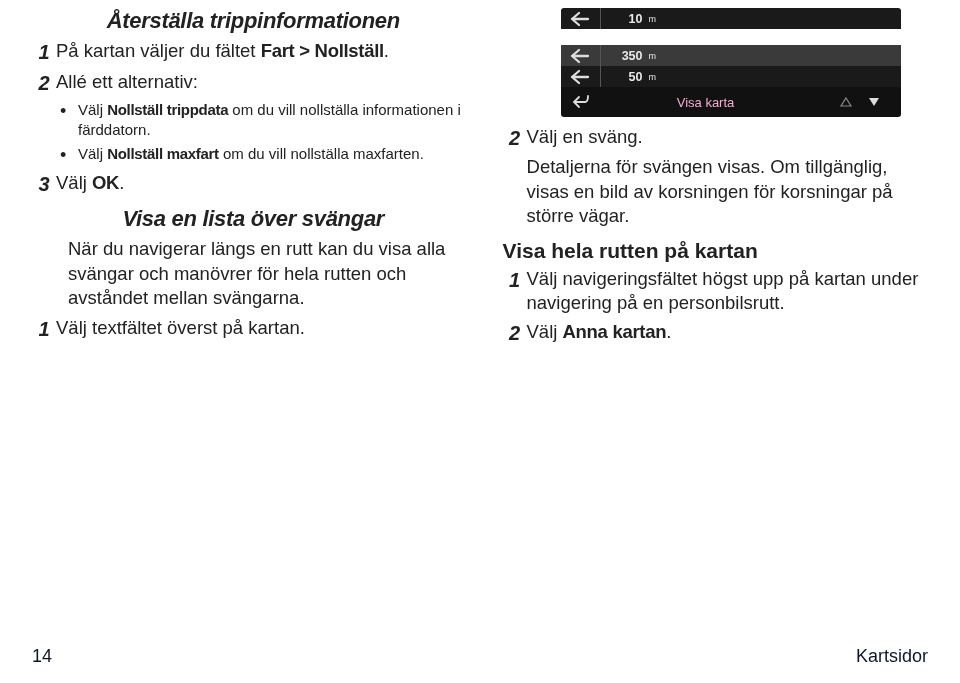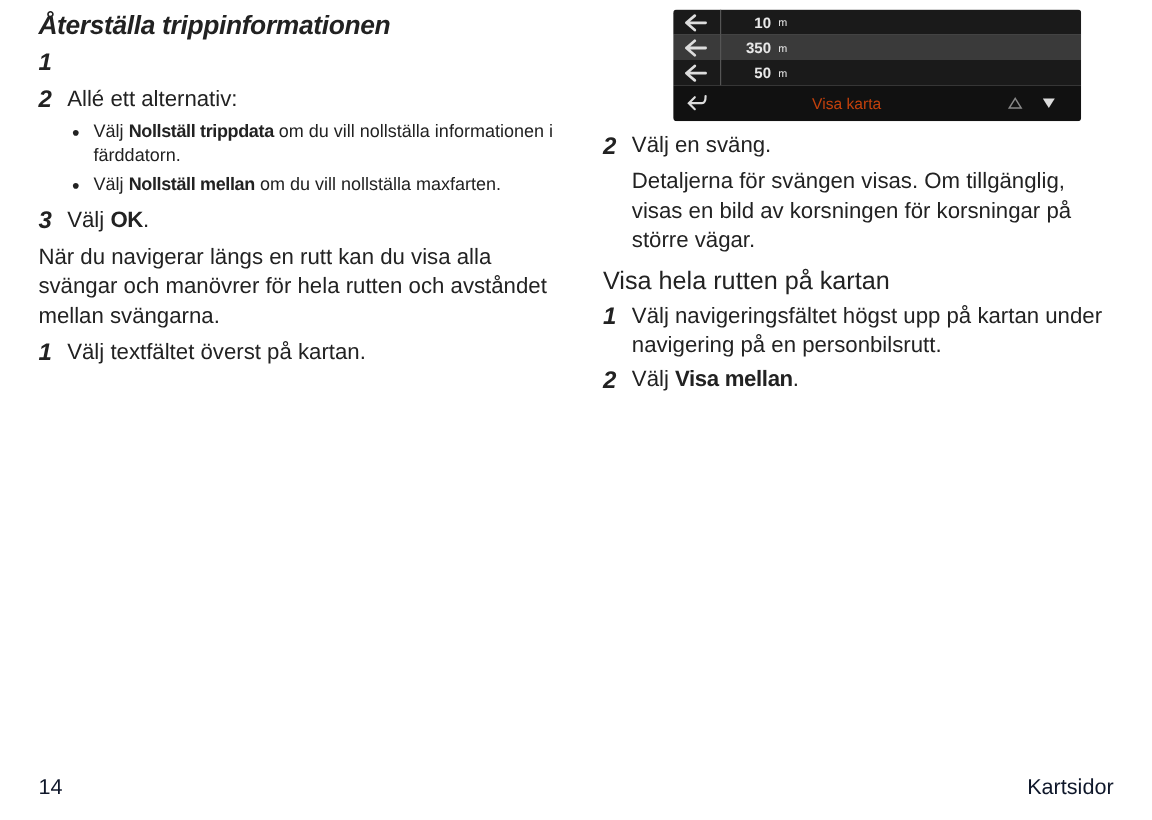--- a/index.html
+++ b/index.html
@@ -27,21 +27,21 @@
     font-family: Arial, Helvetica, sans-serif;
     font-weight: bold;
     font-style: italic;
     font-size: 22px;
     font-stretch: condensed;
     letter-spacing: -0.3px;
     margin-bottom: 6px;
     line-height: 1.15;
   }
   h2.sub-title {
-    font-weight: normal;
+    font-weight: bold;
     font-size: 21px;
     margin-top: 10px;
     margin-bottom: 4px;
     line-height: 1.15;
   }
 
   .step {
     display: flex;
     align-items: flex-start;
     margin-bottom: 4px;
@@ -75,43 +75,44 @@
   }
   .bullet .txt {
     font-size: 15px;
     line-height: 1.32;
   }
 
   .para {
     font-size: 18.5px;
     line-height: 1.32;
     margin-bottom: 6px;
+    margin-left: 36px;
   }
   .ind { margin-left: 24px; }
 
   .b { font-weight: bold; }
-  .cond { font-stretch: condensed; letter-spacing: -0.3px; }
+  .cond { font-stretch: condensed; letter-spacing: -0.3px; text-align: center; }
 
   
   .device {
     width: 340px;
     margin: 0 0 8px 58px;
     border-radius: 3px;
     overflow: hidden;
     font-family: Arial, Helvetica, sans-serif;
   }
   .dev-row {
     display: flex;
     align-items: center;
     height: 21px;
     color: #e8e8e8;
     font-size: 12.5px;
   }
   .dev-row.dark { background: #1a1a1a; }
-  .dev-row.light { background: #3a3a3a; }
+  .dev-row.light { background: #3a3a3a; margin-top: 16px; }
   .dev-icon-cell {
     width: 40px;
     height: 100%;
     display: flex;
     align-items: center;
     justify-content: center;
     border-right: 1px solid #555;
   }
   .dev-dist {
     width: 46px;
@@ -127,21 +128,21 @@
   }
   .dev-text {
     flex: 1;
     padding-left: 6px;
   }
   .dev-bottom {
     background: #111;
     height: 30px;
     display: flex;
     align-items: center;
-    color: #c2410c;
+    color: #f9a8d4;
     font-size: 13px;
     justify-content: space-between;
   }
   .dev-bottom .back {
     width: 40px;
     display: flex;
     align-items: center;
     justify-content: center;
   }
   .dev-bottom .label {
@@ -174,49 +175,53 @@
 </head>
 <body>
 
 <div class="page">
 
   <div class="col col-left">
     <h2 class="sec-title cond">Återställa trippinformationen</h2>
 
     <div class="step">
       <div class="num cond">1</div>
+      <div class="txt">
+        <span>På kartan väljer du fältet </span><span class="b cond">Fart &gt; Nollställ</span><span>.</span>
+      </div>
     </div>
 
     <div class="step">
       <div class="num cond">2</div>
       <div class="txt">Allé ett alternativ:</div>
     </div>
 
     <div class="bullets">
       <div class="bullet">
         <div class="dot">•</div>
         <div class="txt">
           <span>Välj </span><span class="b cond">Nollställ trippdata</span><span> om du vill nollställa informationen i färddatorn.</span>
         </div>
       </div>
       <div class="bullet">
         <div class="dot">•</div>
         <div class="txt">
-          <span>Välj </span><span class="b cond">Nollställ mellan</span><span> om du vill nollställa maxfarten.</span>
+          <span>Välj </span><span class="b cond">Nollställ maxfart</span><span> om du vill nollställa maxfarten.</span>
         </div>
       </div>
     </div>
 
     <div class="step">
       <div class="num cond">3</div>
       <div class="txt">
         <span>Välj </span><span class="b cond">OK</span><span>.</span>
       </div>
     </div>
 
+    <h2 class="sec-title cond" style="margin-top:8px">Visa en lista över svängar</h2>
 
     <div class="para">När du navigerar längs en rutt kan du visa alla svängar och manövrer för hela rutten och avståndet mellan svängarna.</div>
 
     <div class="step">
       <div class="num cond">1</div>
       <div class="txt">Välj textfältet överst på kartan.</div>
     </div>
   </div>
 
   <div class="col col-right">
@@ -277,21 +282,21 @@
     <h2 class="sub-title">Visa hela rutten på kartan</h2>
 
     <div class="step">
       <div class="num cond">1</div>
       <div class="txt">Välj navigeringsfältet högst upp på kartan under navigering på en personbilsrutt.</div>
     </div>
 
     <div class="step">
       <div class="num cond">2</div>
       <div class="txt">
-        <span>Välj </span><span class="b cond">Visa mellan</span><span>.</span>
+        <span>Välj </span><span class="b cond">Anna kartan</span><span>.</span>
       </div>
     </div>
 
   </div>
 </div>
 
 <div class="footer">
   <span>14</span>
   <span>Kartsidor</span>
 </div>

